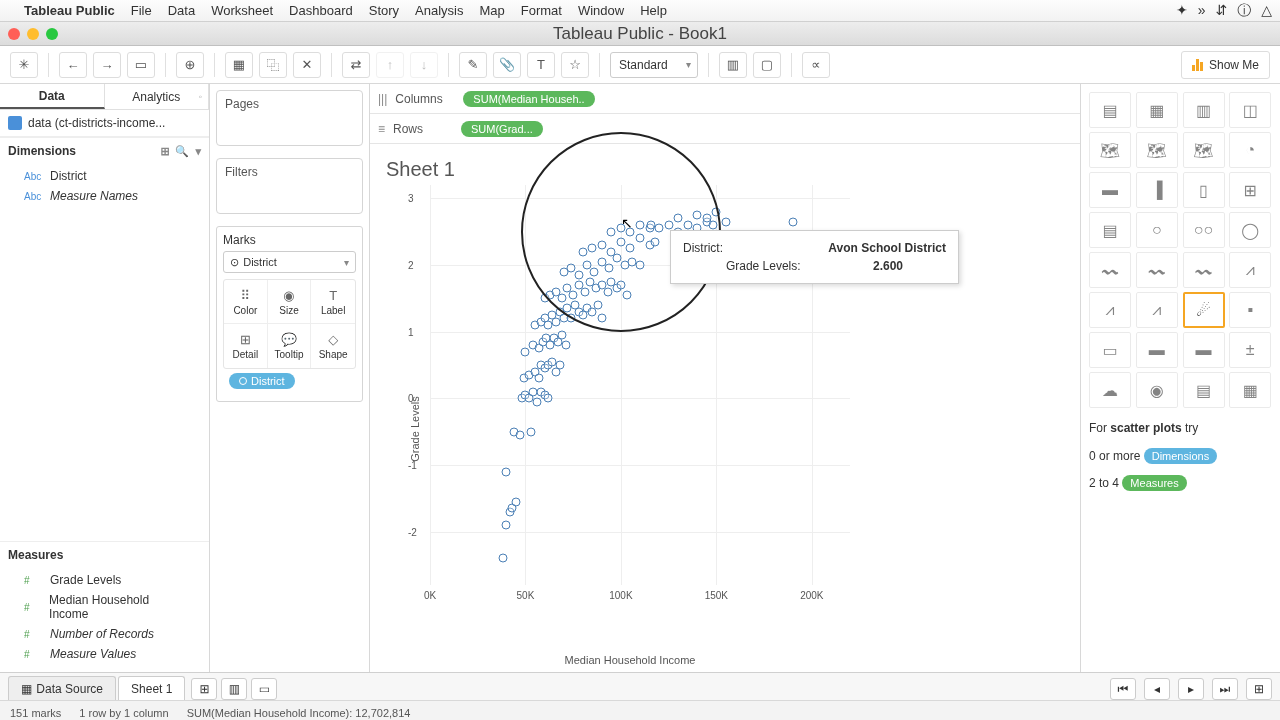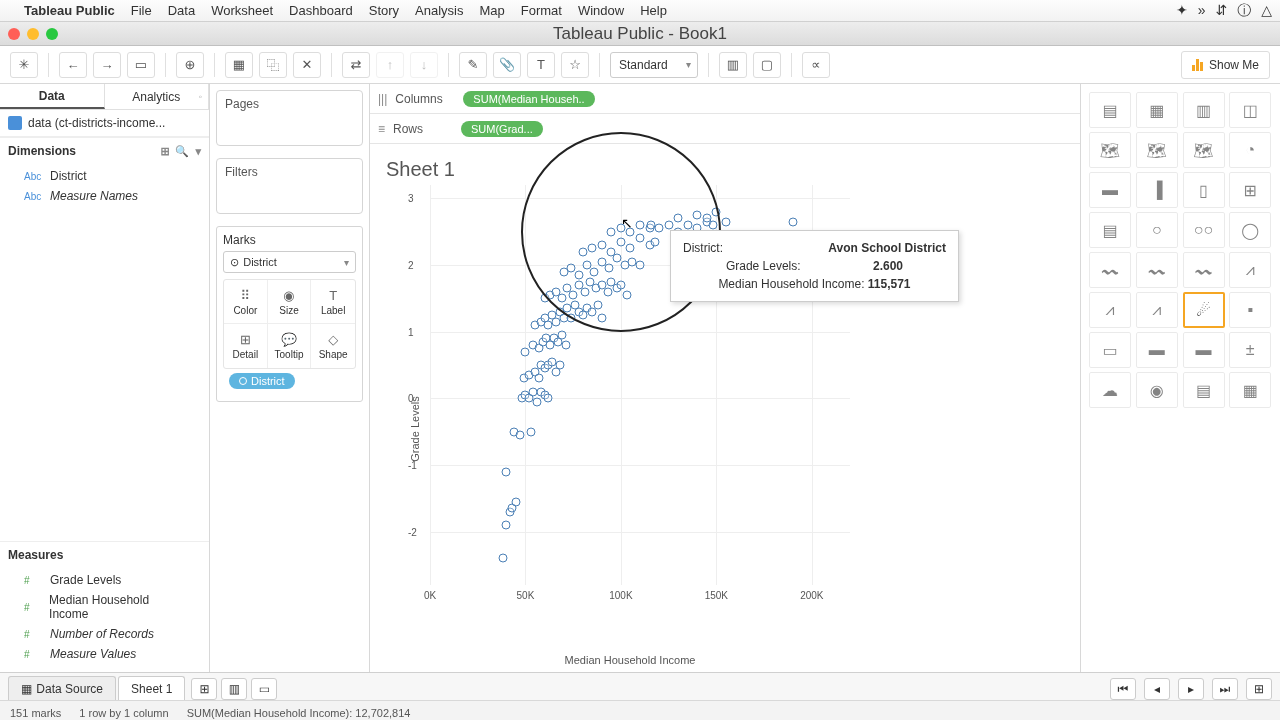--- a/index.html
+++ b/index.html
@@ -424,21 +424,20 @@
           <div class="pt" style="left: 295.909px; top: 36.6667px;"></div>
           <div class="pt" style="left: 362.727px; top: 36.6667px;"></div>
           <div class="magnifier" style="left: 90.9091px; top: -53.3333px;"></div>
           <div class="cursor" style="left: 190.909px; top: 30px;">↖</div>
         </div>
       <div class="x-axis-label" style="left:260px; bottom:6px;">Median Household Income</div>
 
       <div class="tooltip-box" style="left:300px; top:45px;text-align:center;">
         <div><span>District:</span> <span style="margin-left:102px" class="v">Avon School District</span></div>
         <div><span>Grade Levels:</span> <span style="margin-left:69px" class="v">2.600</span></div>
-        <div><span>Median Household Income:</span> <span class="v">115,571</span></div>
       </div>
     </div>
   </div>
 
   <div class="showme-panel">
     <div class="viz-grid" id="vizgrid">
         <div class="viz-cell">▤</div>
         <div class="viz-cell">▦</div>
         <div class="viz-cell">▥</div>
         <div class="viz-cell">◫</div>
@@ -464,20 +463,25 @@
         <div class="viz-cell">▪</div>
         <div class="viz-cell">▭</div>
         <div class="viz-cell">▬</div>
         <div class="viz-cell">▬</div>
         <div class="viz-cell">±</div>
         <div class="viz-cell">☁</div>
         <div class="viz-cell">◉</div>
         <div class="viz-cell">▤</div>
         <div class="viz-cell">▦</div>
       </div>
+    <div class="hint-text">
+      <div><span>For </span><b>scatter plots</b><span> try</span></div>
+      <div style="margin-top:6px;"><span>0 or more </span><span class="hint-pill">Dimensions</span></div>
+      <div style="margin-top:6px;"><span>2 to 4 </span><span class="hint-pill green">Measures</span></div>
+    </div>
   </div>
 </div>
 
 <div class="bottom-tabs">
   <div class="bt-tab">
       <span>▦</span>
       <span>Data Source</span>
     </div>
   <div class="bt-tab active">Sheet 1</div>
   <div class="bt-iconbtn">⊞</div>

